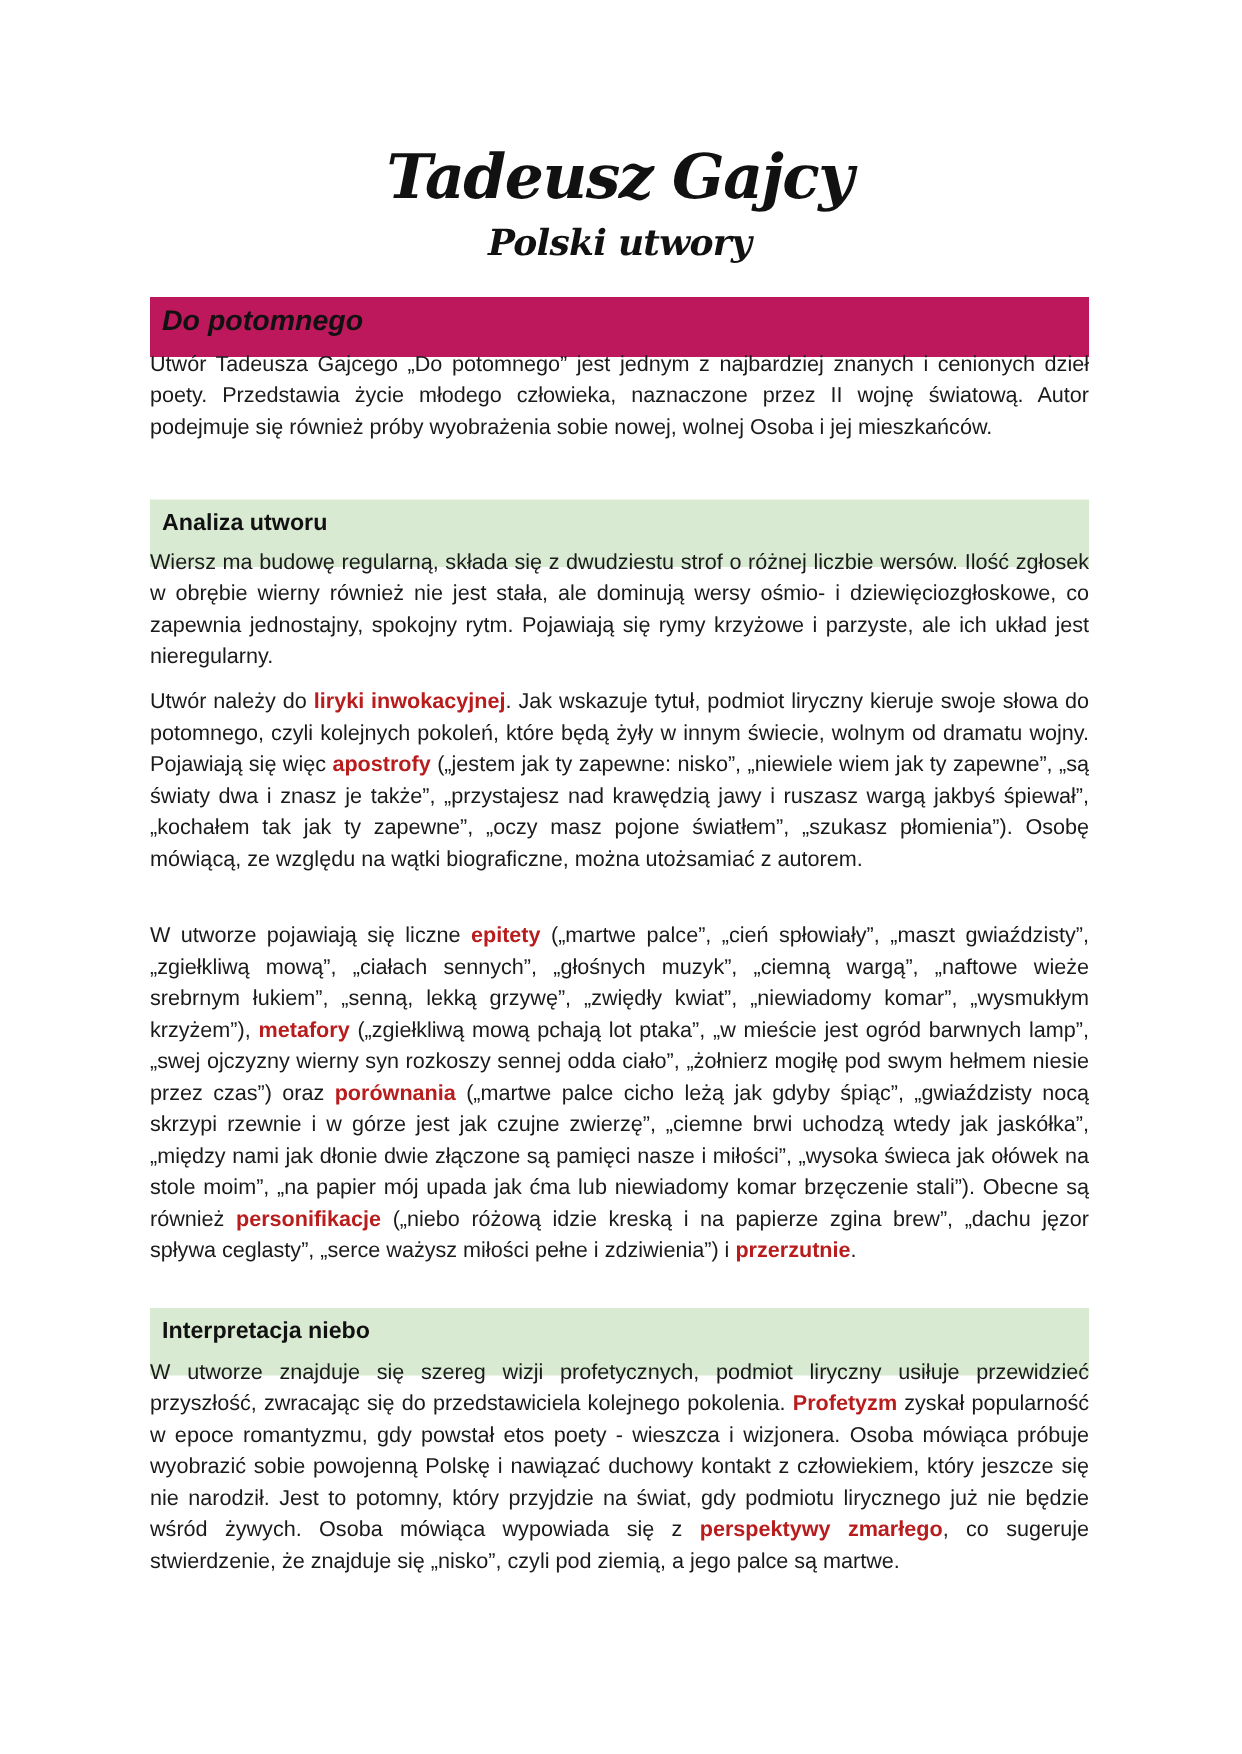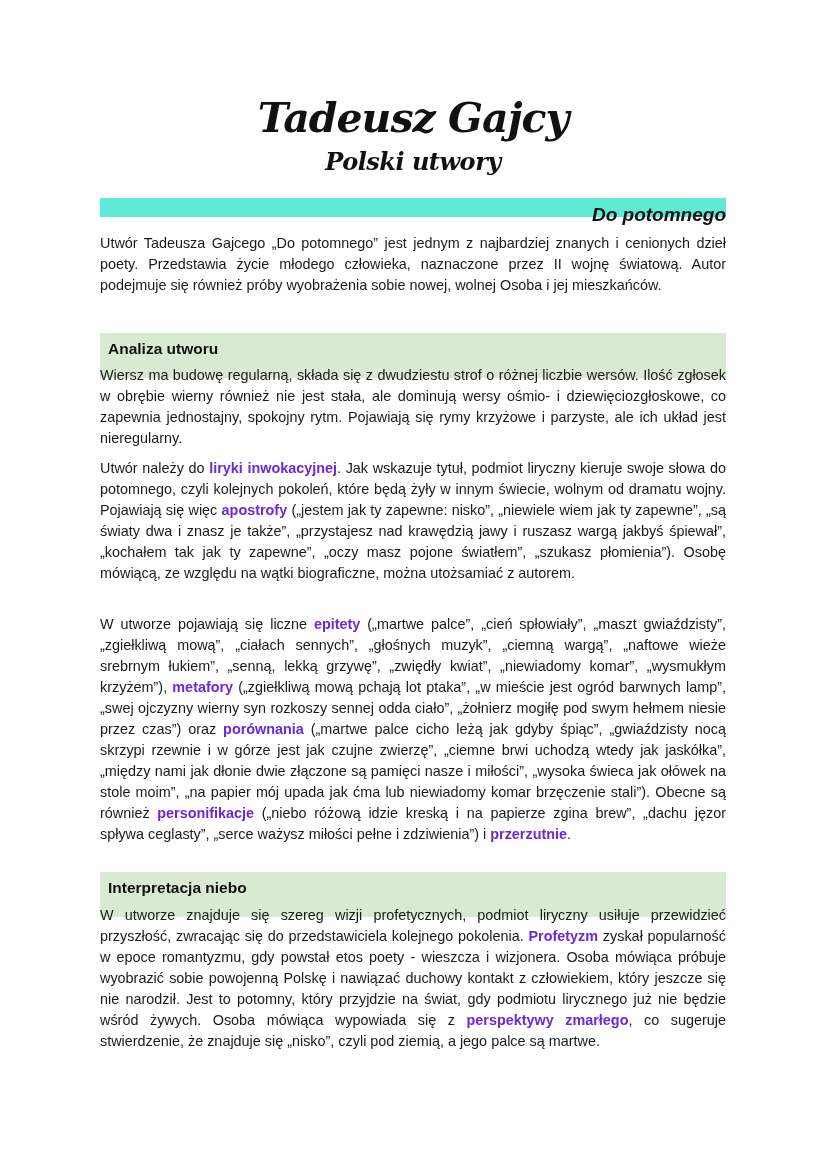--- a/index.html
+++ b/index.html
@@ -1,26 +1,26 @@
 <!DOCTYPE html>
 <html><head>
 <meta charset="utf-8">
 <style>
   html, body { margin: 0; padding: 0; background: #ffffff; }
   body { width: 828px; height: 1169px; position: relative; overflow: hidden; font-family: "Liberation Sans", sans-serif; color: #1a1a1a; }
   .page { position: absolute; left: 100px; top: 0; width: 626px; }
   .title { position: absolute; left: 0; width: 626px; top: 98px; text-align: center; font-family: "DejaVu Serif", serif; font-weight: bold; font-style: italic; font-size: 41px; letter-spacing: -1px; color: #111; line-height: 40px; }
   .subtitle { position: absolute; left: 0; width: 626px; top: 145px; text-align: center; font-family: "DejaVu Serif", serif; font-weight: bold; font-style: italic; font-size: 24px; letter-spacing: -0.5px; color: #111; line-height: 34px; }
   .bar { position: absolute; left: 0; width: 626px; box-sizing: border-box; padding-left: 8px; }
-  .bar-purple { background: #5eead4; top: 198px; height: 19px; text-align: right; }
+  .bar-purple { background: #be185d; top: 198px; height: 40px; }
   .bar-purple span { font-size: 19px; font-weight: bold; font-style: italic; line-height: 34px; color: #111; }
   .bar-green { background: #d9ead3; height: 45px; }
   .bar-green span { font-size: 15.5px; font-weight: bold; line-height: 31px; color: #111; }
   .para { position: absolute; left: 0; width: 626px; font-size: 14.4px; line-height: 21px; text-align: justify; color: #1a1a1a; margin: 0; }
-  .para b { font-weight: bold; color: #6d28d9; }
+  .para b { font-weight: bold; color: #b91c1c; }
 </style>
 </head>
 <body>
 
 <div class="page">
   <div class="title">Tadeusz Gajcy</div>
   <div class="subtitle">Polski utwory</div>
 
   <div class="bar bar-purple">
     <span>Do potomnego</span>

